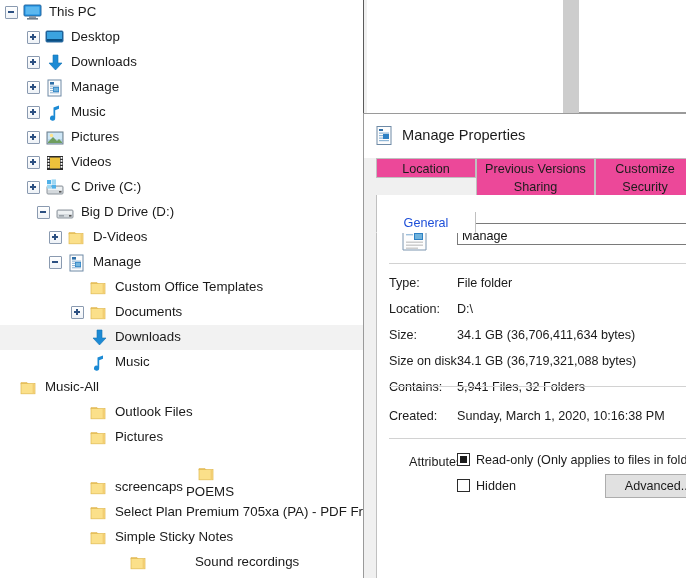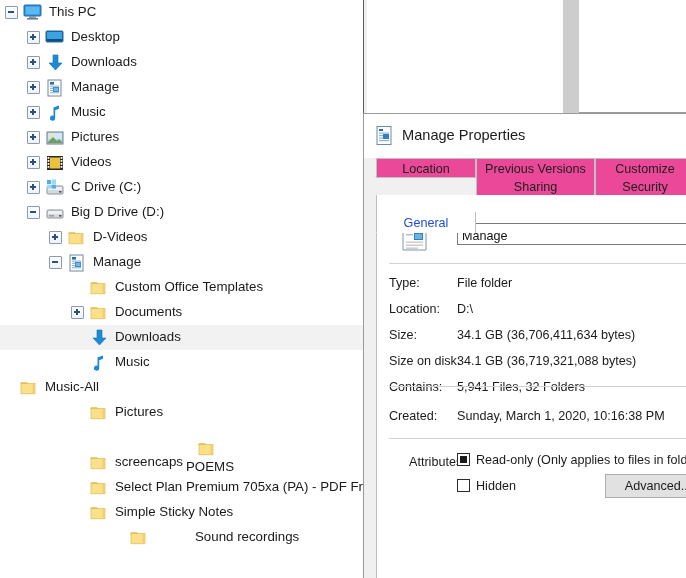--- a/index.html
+++ b/index.html
@@ -302,21 +302,21 @@
               <rect x="14" y="12" width="2.5" height="1.6" fill="#555"></rect>
               <g>
                 <rect x="2" y="1" width="4" height="4" fill="#4fb0e8"></rect>
                 <rect x="6.6" y="0.4" width="4.4" height="4.6" fill="#9fd7f2"></rect>
                 <rect x="2" y="5.6" width="4" height="4" fill="#9fd7f2"></rect>
                 <rect x="6.6" y="5.6" width="4.4" height="4" fill="#4fb0e8"></rect>
               </g>
             </svg></span>
           <span class="lbl">C Drive (C:)</span>
         </div>
-        <div class="tree-row" style="padding-left: 26px;">
+        <div class="tree-row" style="padding-left: 36px;">
           <span class="expander has-box"></span>
           <span class="icon-slot"><svg viewBox="0 0 20 18" width="20" height="18">
               <rect x="2" y="6" width="16" height="8" rx="1" fill="#d4d9dd" stroke="#8e969e"></rect>
               <rect x="3" y="7" width="14" height="3" fill="#eef1f3"></rect>
               <rect x="4" y="11" width="5" height="1.6" fill="#9aa2a9"></rect>
               <rect x="14" y="11" width="2.5" height="1.6" fill="#555"></rect>
             </svg></span>
           <span class="lbl">Big D Drive (D:)</span>
         </div>
         <div class="tree-row" style="padding-left: 48px;">
@@ -380,20 +380,29 @@
           <span class="lbl">Music</span>
         </div>
         <div class="tree-row" style="">
           <span class="expander"></span>
           <span class="icon-slot"><svg viewBox="0 0 20 18" width="20" height="18">
               <path d="M2 3.5 h6 l1.4 1.8 H2 z" fill="#f3cf76" stroke="#dfb756" stroke-width="0.6"></path>
               <rect x="2" y="4.6" width="14" height="10.2" fill="#fbe08a" stroke="#e0b84f" stroke-width="0.7"></rect>
               <rect x="13.6" y="5" width="2.1" height="9.5" fill="#f2cd72"></rect>
             </svg></span>
           <span class="lbl">Music-All</span>
+        </div>
+        <div class="tree-row" style="padding-left: 70px;">
+          <span class="expander"></span>
+          <span class="icon-slot"><svg viewBox="0 0 20 18" width="20" height="18">
+              <path d="M2 3.5 h6 l1.4 1.8 H2 z" fill="#f3cf76" stroke="#dfb756" stroke-width="0.6"></path>
+              <rect x="2" y="4.6" width="14" height="10.2" fill="#fbe08a" stroke="#e0b84f" stroke-width="0.7"></rect>
+              <rect x="13.6" y="5" width="2.1" height="9.5" fill="#f2cd72"></rect>
+            </svg></span>
+          <span class="lbl">Outlook Files</span>
         </div>
         <div class="tree-row" style="padding-left: 70px;">
           <span class="expander"></span>
           <span class="icon-slot"><svg viewBox="0 0 20 18" width="20" height="18">
               <path d="M2 3.5 h6 l1.4 1.8 H2 z" fill="#f3cf76" stroke="#dfb756" stroke-width="0.6"></path>
               <rect x="2" y="4.6" width="14" height="10.2" fill="#fbe08a" stroke="#e0b84f" stroke-width="0.7"></rect>
               <rect x="13.6" y="5" width="2.1" height="9.5" fill="#f2cd72"></rect>
             </svg></span>
           <span class="lbl">Pictures</span>
         </div>

